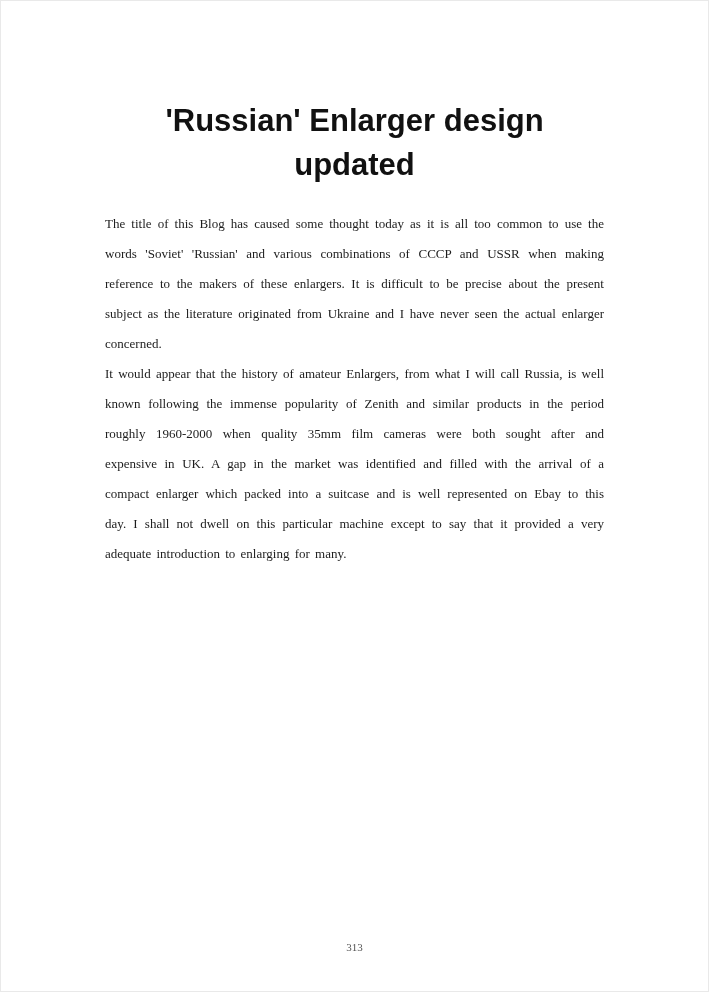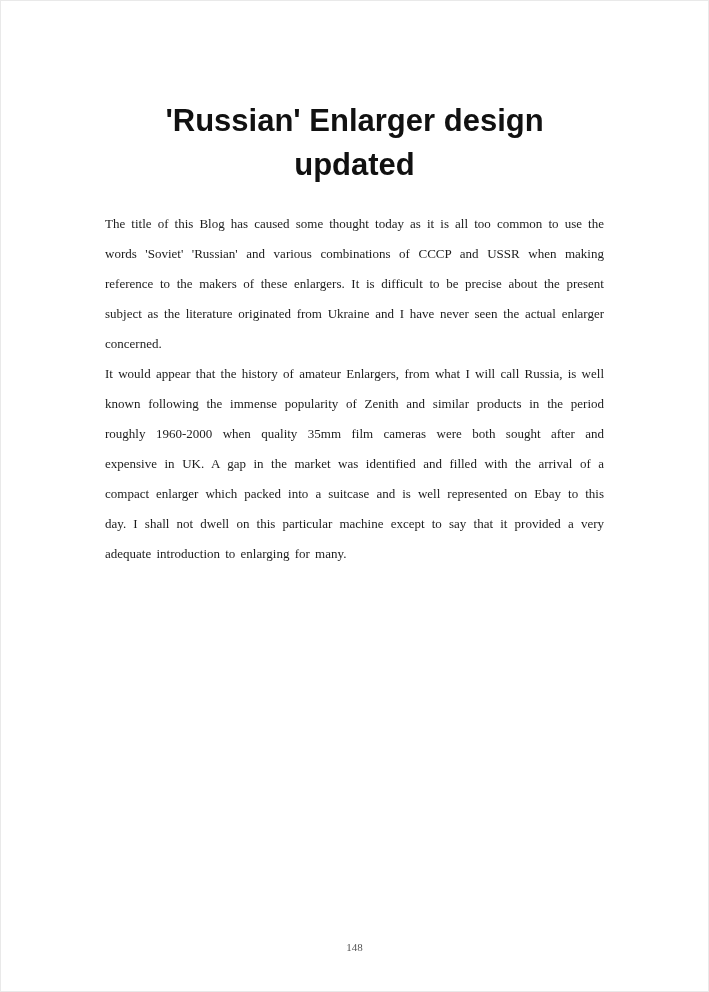--- a/index.html
+++ b/index.html
@@ -59,14 +59,14 @@
 <body>
 
 <div class="page">
   <div class="content">
     <h1 class="doc-title">'Russian' Enlarger design updated</h1>
     <div class="body-text">
       <p>The title of this Blog has caused some thought today as it is all too common to use the words 'Soviet' 'Russian' and various combinations of CCCP and USSR when making reference to the makers of these enlargers. It is difficult to be precise about the present subject as the literature originated from Ukraine and I have never seen the actual enlarger concerned.</p>
       <p>It would appear that the history of amateur Enlargers, from what I will call Russia, is well known following the immense popularity of Zenith and similar products in the period roughly 1960-2000 when quality 35mm film cameras were both sought after and expensive in UK. A gap in the market was identified and filled with the arrival of a compact enlarger which packed into a suitcase and is well represented on Ebay to this day. I shall not dwell on this particular machine except to say that it provided a very adequate introduction to enlarging for many.</p>
     </div>
   </div>
-  <div class="page-number">148</div>
+  <div class="page-number">313</div>
 </div>
 
 </body></html>

